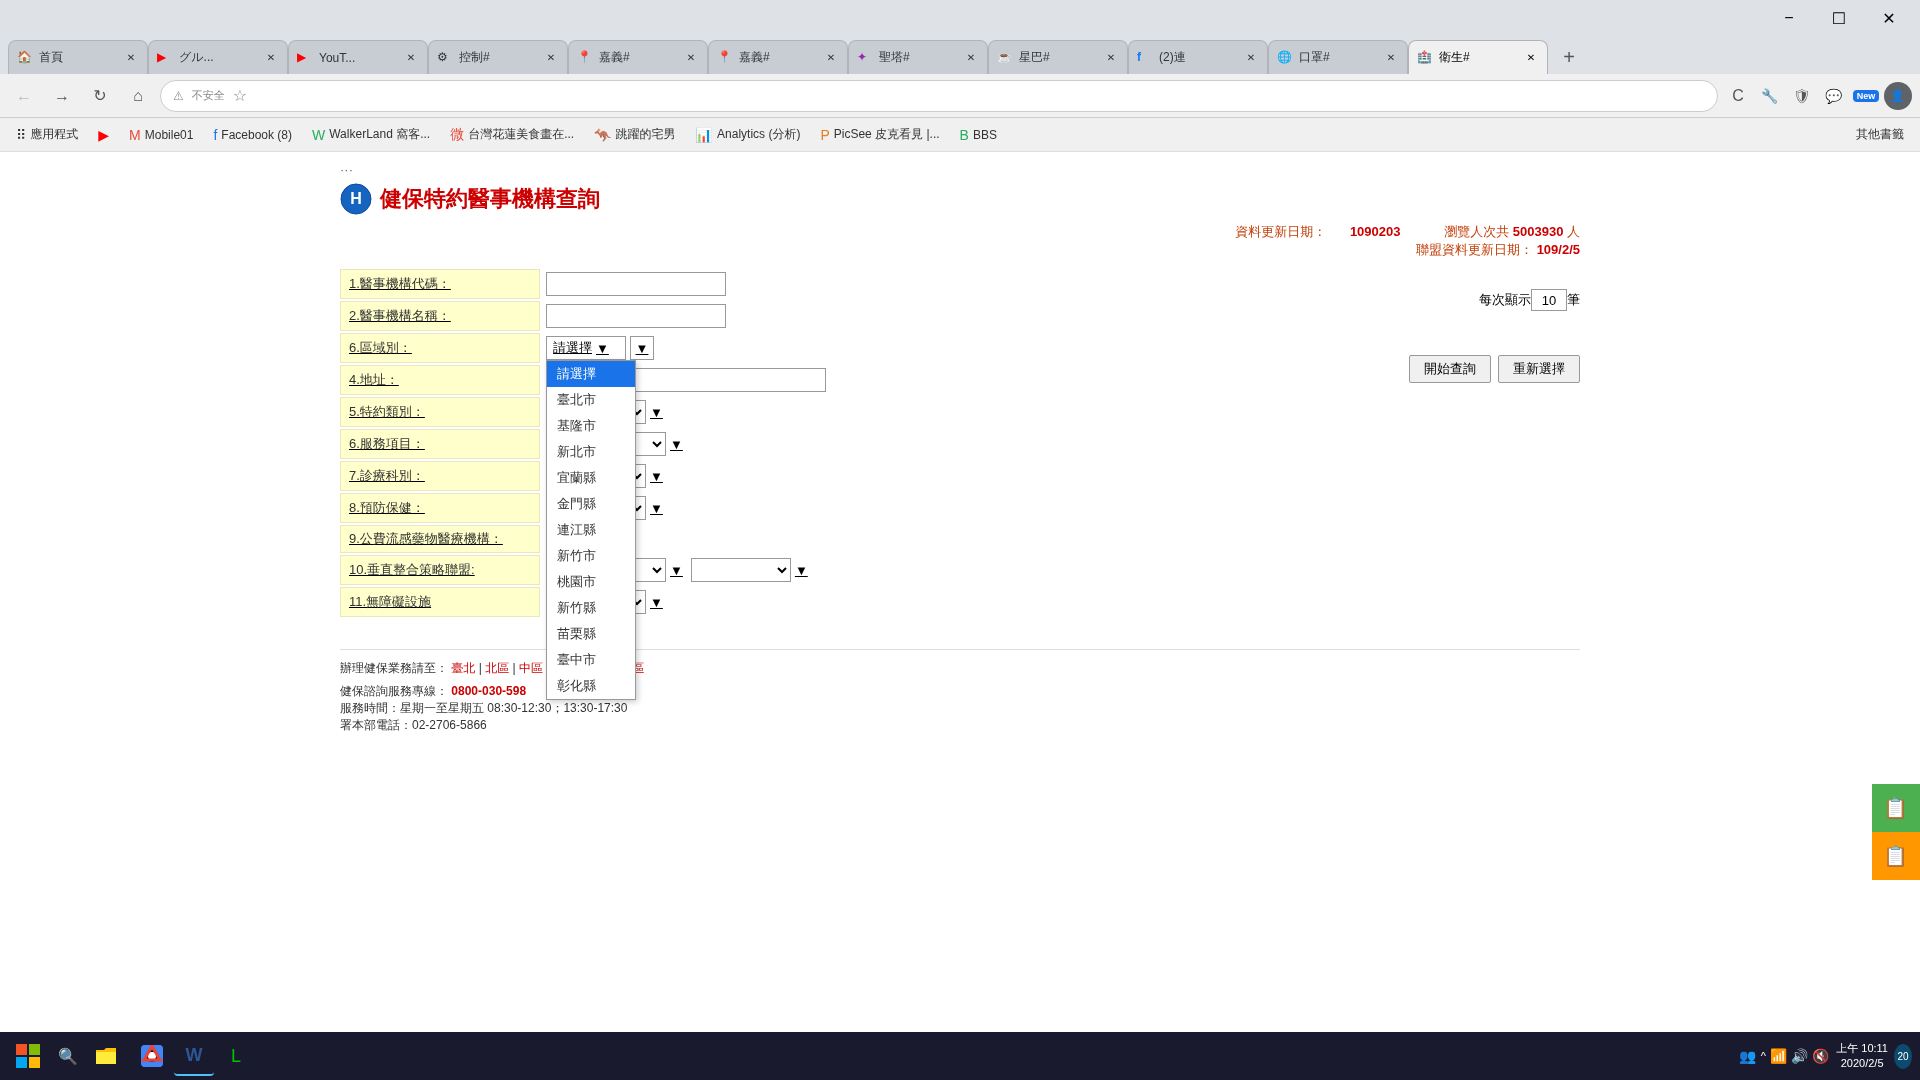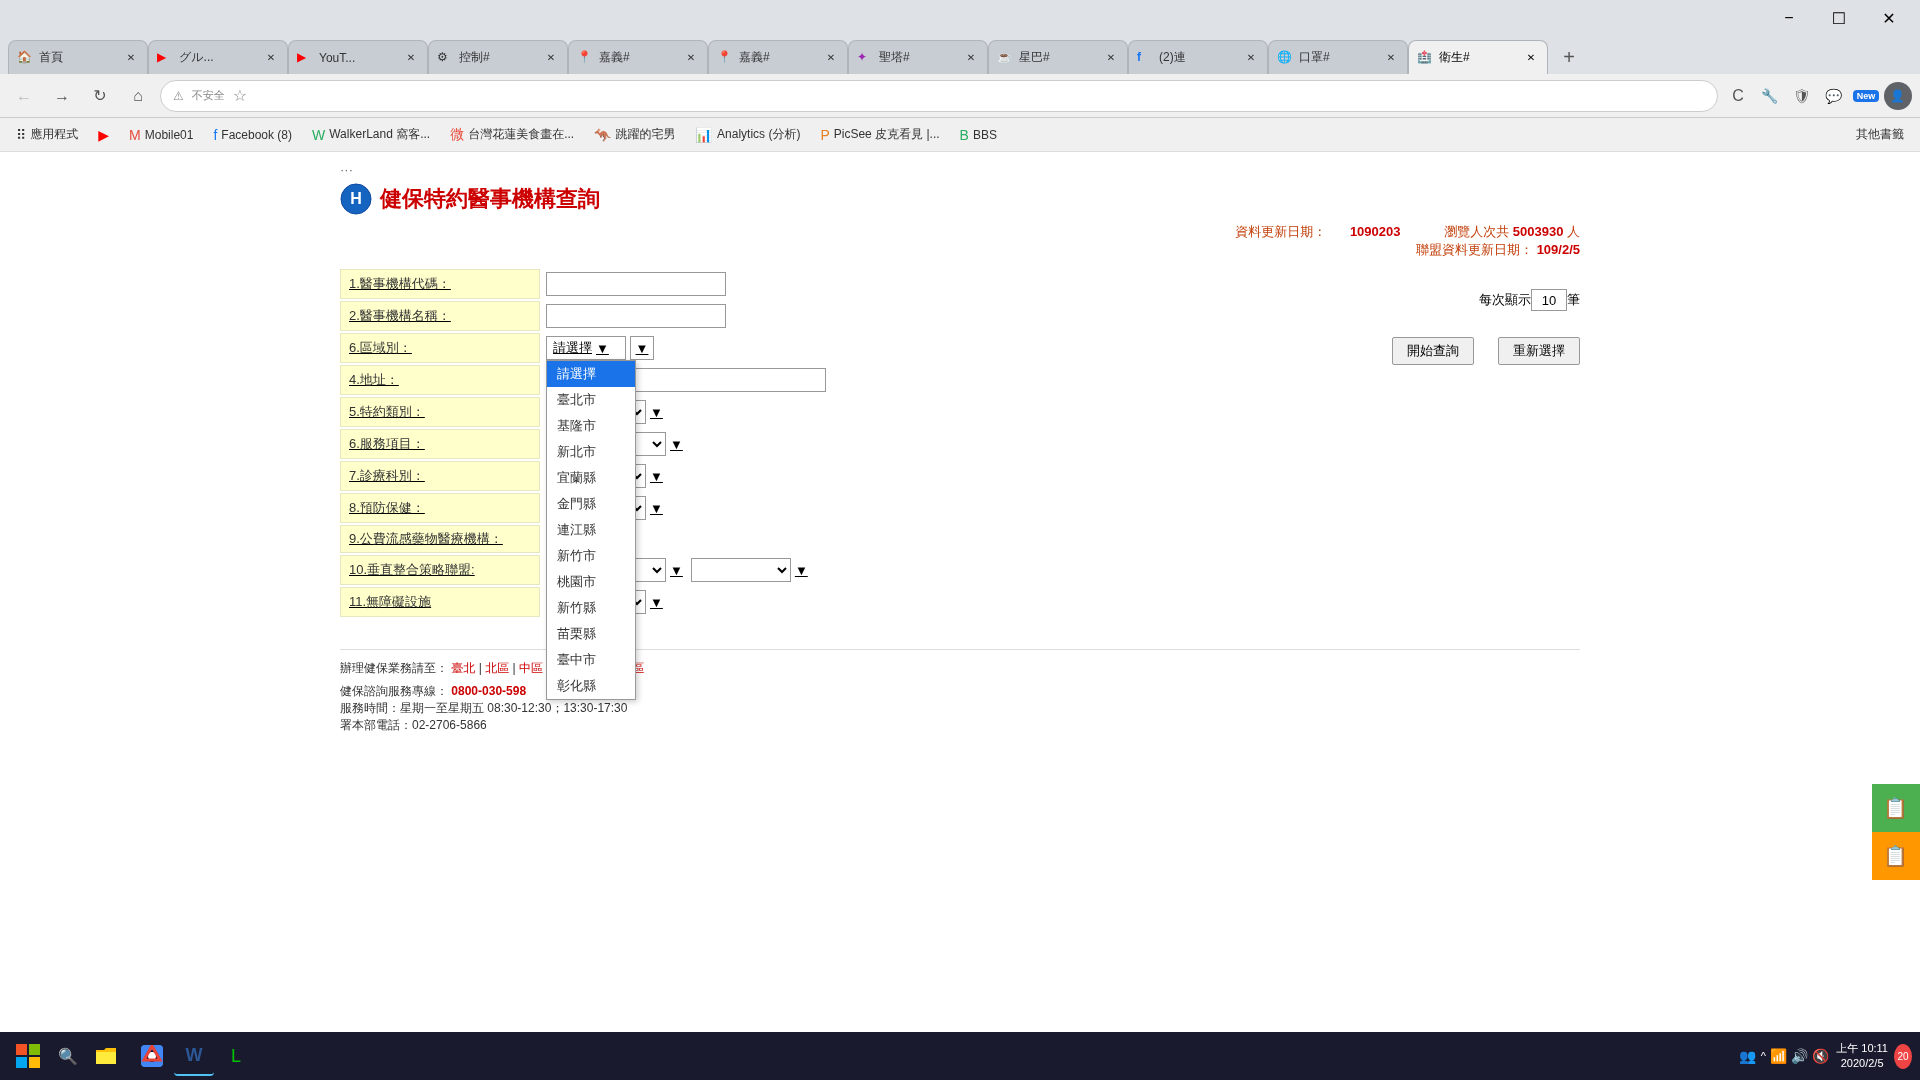--- a/index.html
+++ b/index.html
@@ -66,21 +66,21 @@
     .taskbar { height: 48px; background: #1a1a2e; display: flex; align-items: center; padding: 0 8px; gap: 4px; position: relative; }
     .taskbar-start { width: 40px; height: 40px; display: flex; align-items: center; justify-content: center; cursor: pointer; }
     .taskbar-search { width: 32px; height: 32px; border-radius: 50%; border: none; background: transparent; display: flex; align-items: center; justify-content: center; cursor: pointer; color: white; font-size: 16px; }
     .taskbar-file { width: 36px; height: 36px; display: flex; align-items: center; justify-content: center; cursor: pointer; }
     .taskbar-apps { display: flex; align-items: center; gap: 2px; margin-left: 4px; }
     .taskbar-app { width: 40px; height: 40px; display: flex; align-items: center; justify-content: center; cursor: pointer; border-radius: 4px; }
     .taskbar-app.active { border-bottom: 2px solid #4fc3f7; }
     .taskbar-right { margin-left: auto; display: flex; align-items: center; gap: 6px; color: white; font-size: 11px; }
     .sys-tray { display: flex; align-items: center; gap: 4px; }
     .taskbar-time { text-align: center; font-size: 11px; line-height: 1.4; }
-    .notification-badge { background: #ef4444; color: white; font-size: 10px; width: 18px; height: 25px; border-radius: 50%; display: flex; align-items: center; justify-content: center; }
+    .notification-badge { background: #0c4a6e; color: white; font-size: 10px; width: 18px; height: 25px; border-radius: 50%; display: flex; align-items: center; justify-content: center; }
 
     
     .dropdown-list::-webkit-scrollbar { width: 8px; }
     .dropdown-list::-webkit-scrollbar-track { background: #f1f1f1; }
     .dropdown-list::-webkit-scrollbar-thumb { background: #888; border-radius: 4px; }
 
     .field-row { display: flex; margin-bottom: 2px; text-decoration: underline; }
     .label-cell { background: #ffffcc; border: 1px solid #e8e8c0; padding: 4px 8px; width: 200px; font-size: 13px; display: flex; align-items: center; color: #333; min-height: 28px; }
     .value-cell { padding: 3px 6px; display: flex; align-items: center; min-height: 28px; }
   </style>
@@ -381,21 +381,21 @@
           </div>
 
         </div>
 
         <div style="min-width:260px; display:flex; flex-direction:column; align-items:flex-end; padding-top:20px; gap:16px;">
           <div style="display:flex; align-items:center; ">
             <span>每次顯示</span>
             <input type="text" value="10" style="width: 36px; height: 22px; border: 1px solid rgb(153, 153, 153); text-align: center; font-size: 13px;">
             <span>筆</span>
           </div>
-          <div style="display:flex; gap:24px; margin-top:10px;">
+          <div style="display:flex; gap:7px; margin-top:28px;">
             <button class="query-btn">開始查詢</button>
             <button class="query-btn">重新選擇</button>
           </div>
         </div>
 
       </div>
 
       <div style="margin-top:30px; padding-top:10px; border-top:1px solid #ddd; font-size:12px; color:#333;">
         <div style="margin-bottom:6px;">
           <span>辦理健保業務請至：</span>

